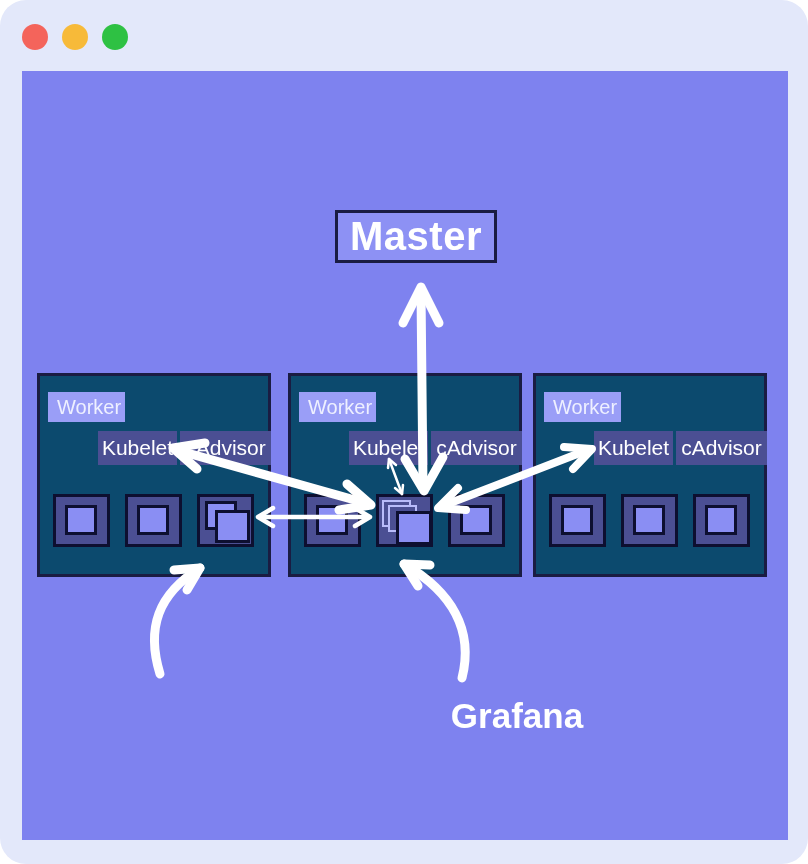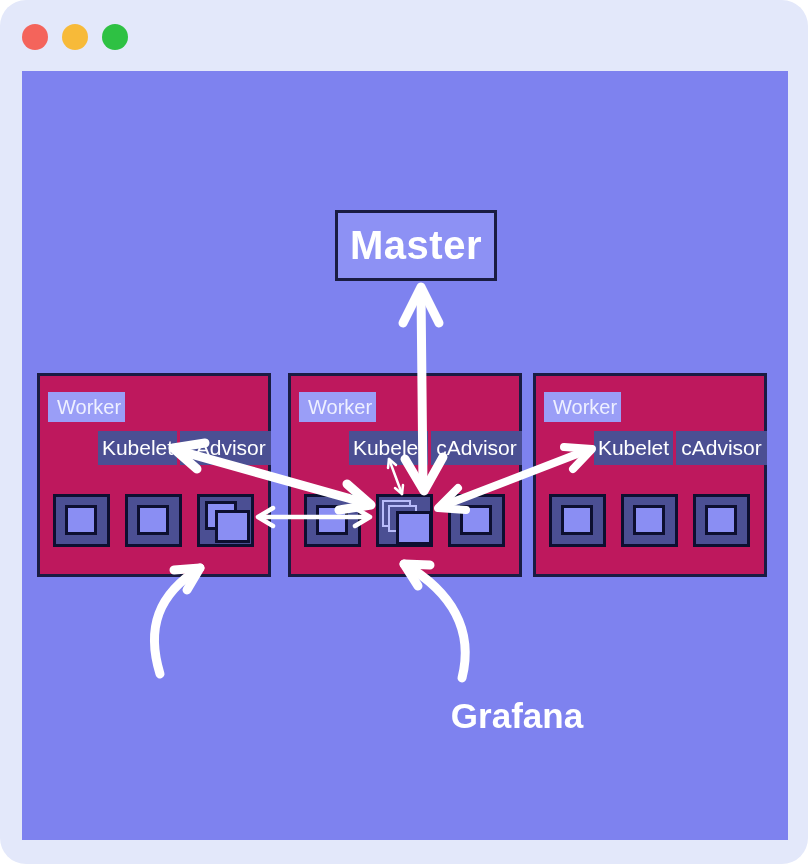--- a/index.html
+++ b/index.html
@@ -9,27 +9,27 @@
   .window { position:absolute; left:0; top:0; width:808px; height:864px;
             background:#e3e8fa; border-radius:26px; }
   .titlebar { position:absolute; left:0; top:0; width:100%; height:71px; }
   .light { position:absolute; top:24px; width:26px; height:26px; border-radius:50%; }
   .light.l0 { left:22px;  background:#f4645b; }
   .light.l1 { left:62px;  background:#f7ba39; }
   .light.l2 { left:102px; background:#2ec143; }
 
   .panel { position:absolute; left:22px; top:71px; width:766px; height:769px; background:#7e82ef; }
 
-  .master { position:absolute; left:313px; top:139px; width:162px; height:71px;
+  .master { position:absolute; left:313px; top:139px; width:162px; height:53px;
             background:#8d91f4; border:3px solid #1a1c42;
             display:flex; align-items:center; justify-content:center; }
   .master span { color:#ffffff; font-size:40px; font-weight:bold; letter-spacing:0.5px; }
 
   .worker { position:absolute; top:302px; width:234px; height:204px;
-            background:#be185d; border:3px solid #1a1c42; }
+            background:#0c4a6e; border:3px solid #1a1c42; }
   .worker.w0 { left:15px; }
   .worker.w1 { left:266px; }
   .worker.w2 { left:511px; }
 
   .chip-worker { position:absolute; left:8px; top:16px; width:77px; height:30px;
                  background:#9a9ef7; color:#eef0ff; font-size:20px;
                  line-height:30px; padding-left:9px; }
   .chip-dark { position:absolute; top:55px; height:34px; background:#4b4f93;
                color:#ffffff; font-size:21px; display:flex; align-items:center;
                justify-content:center; }

